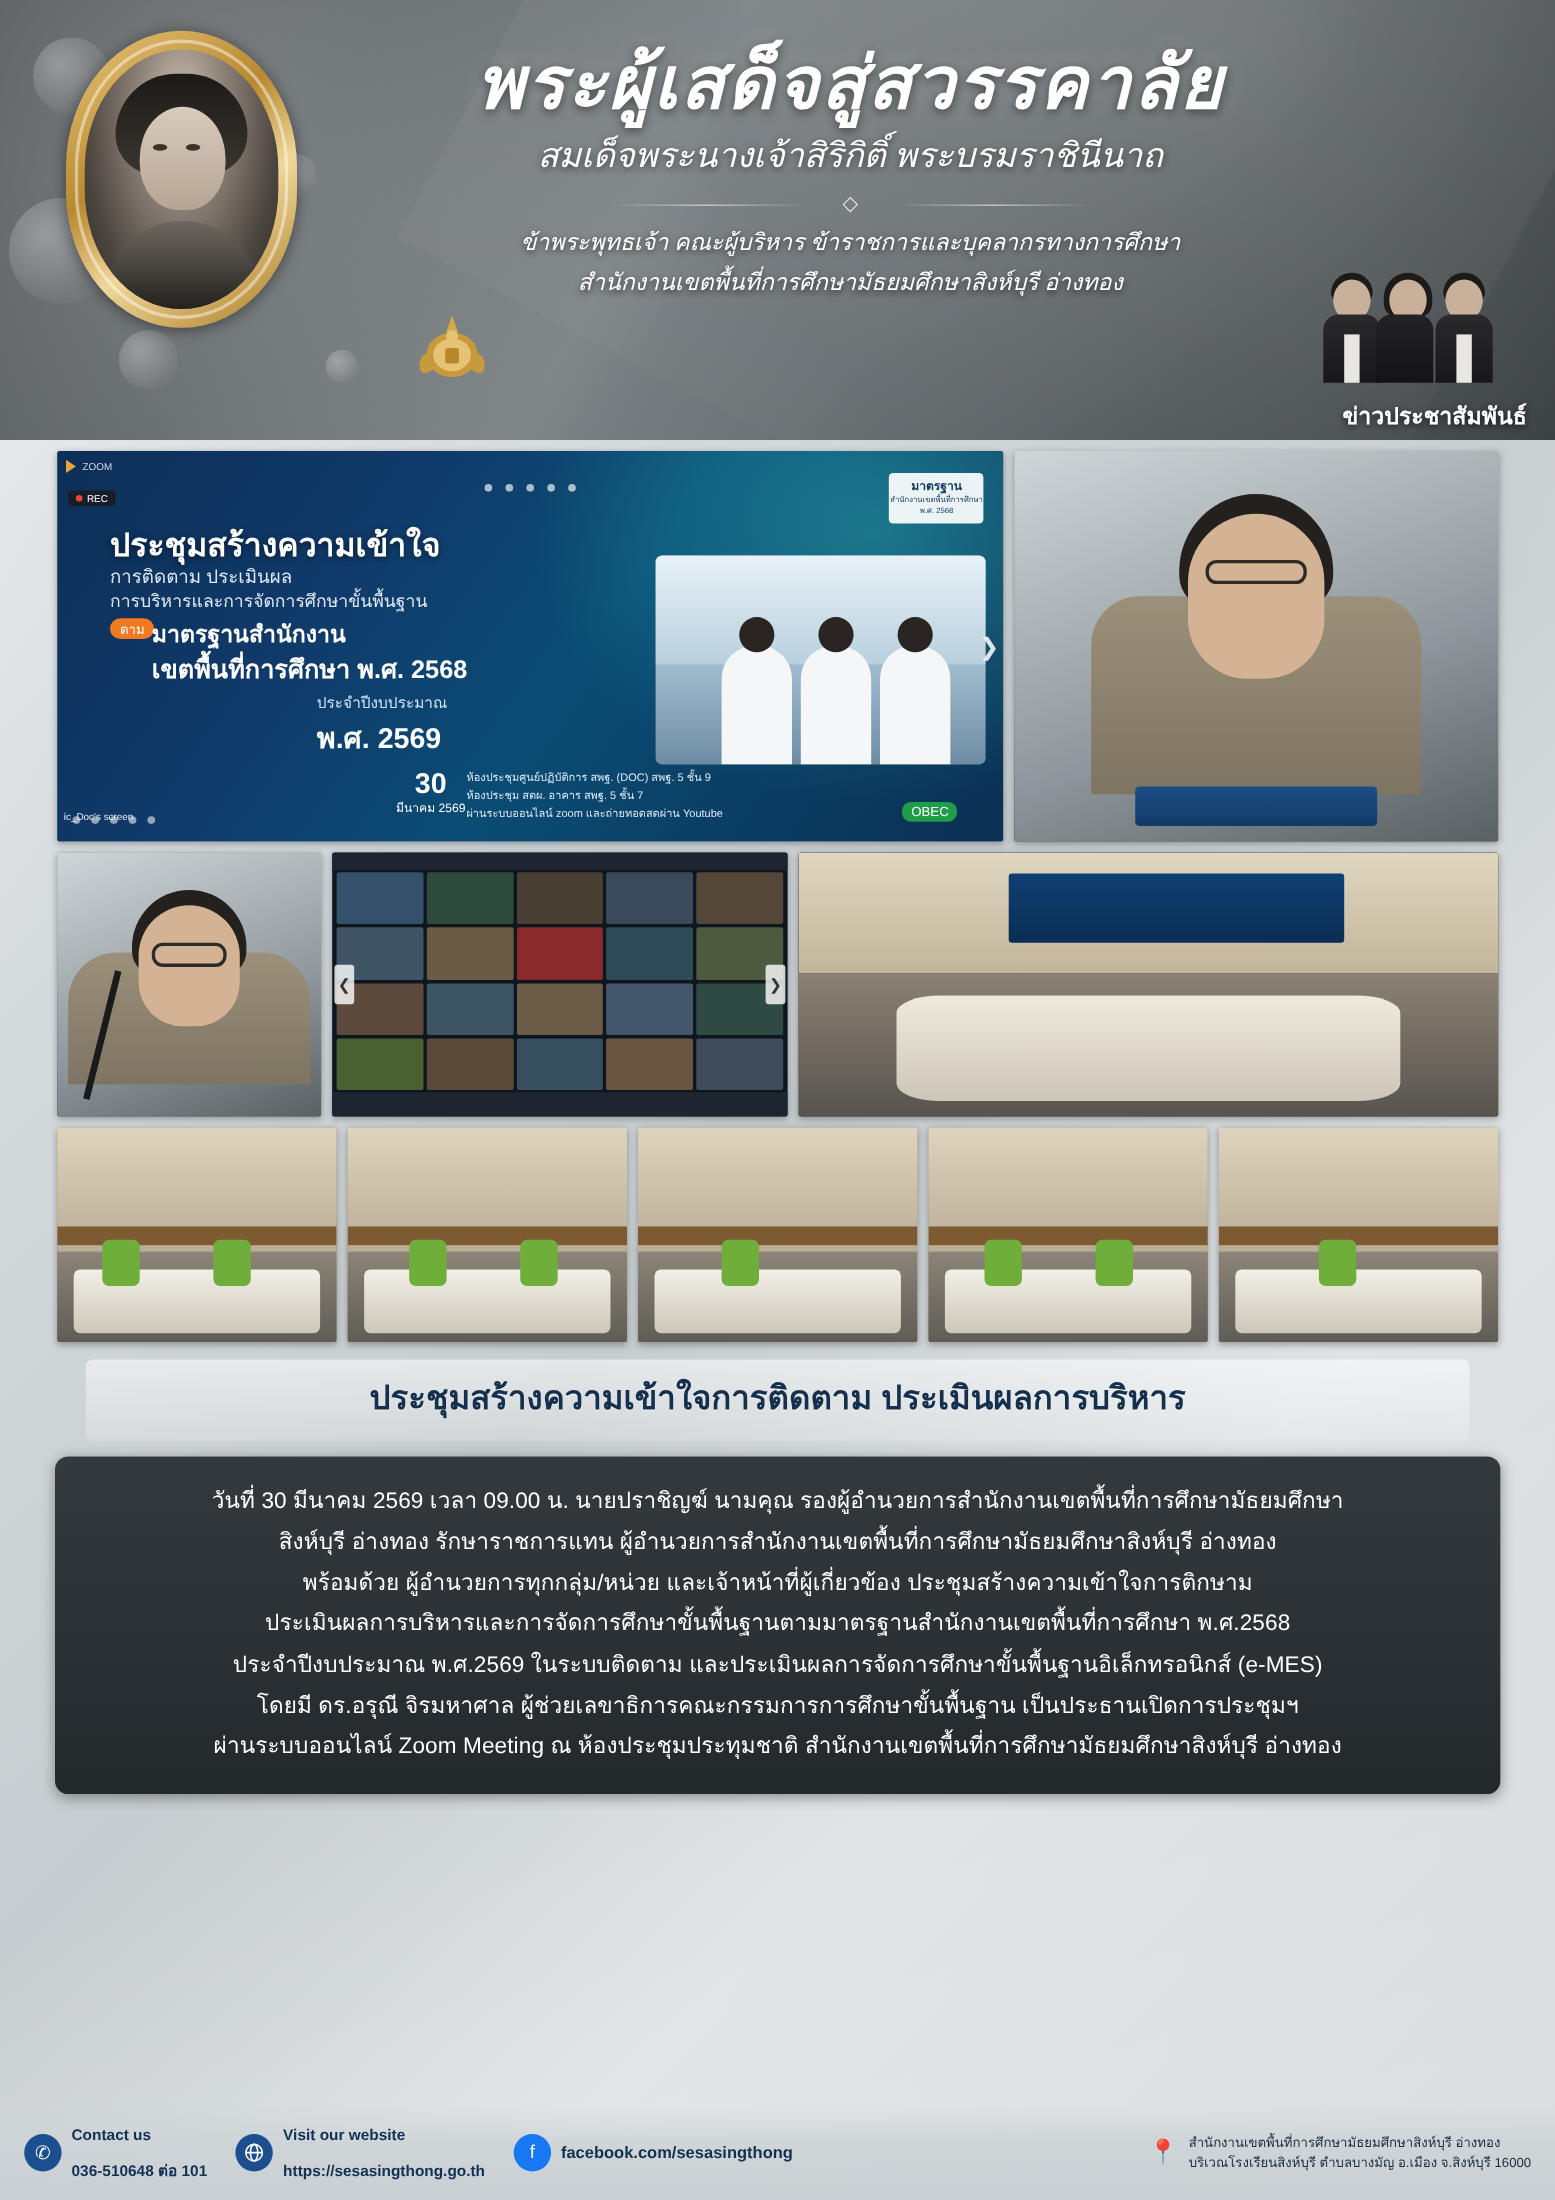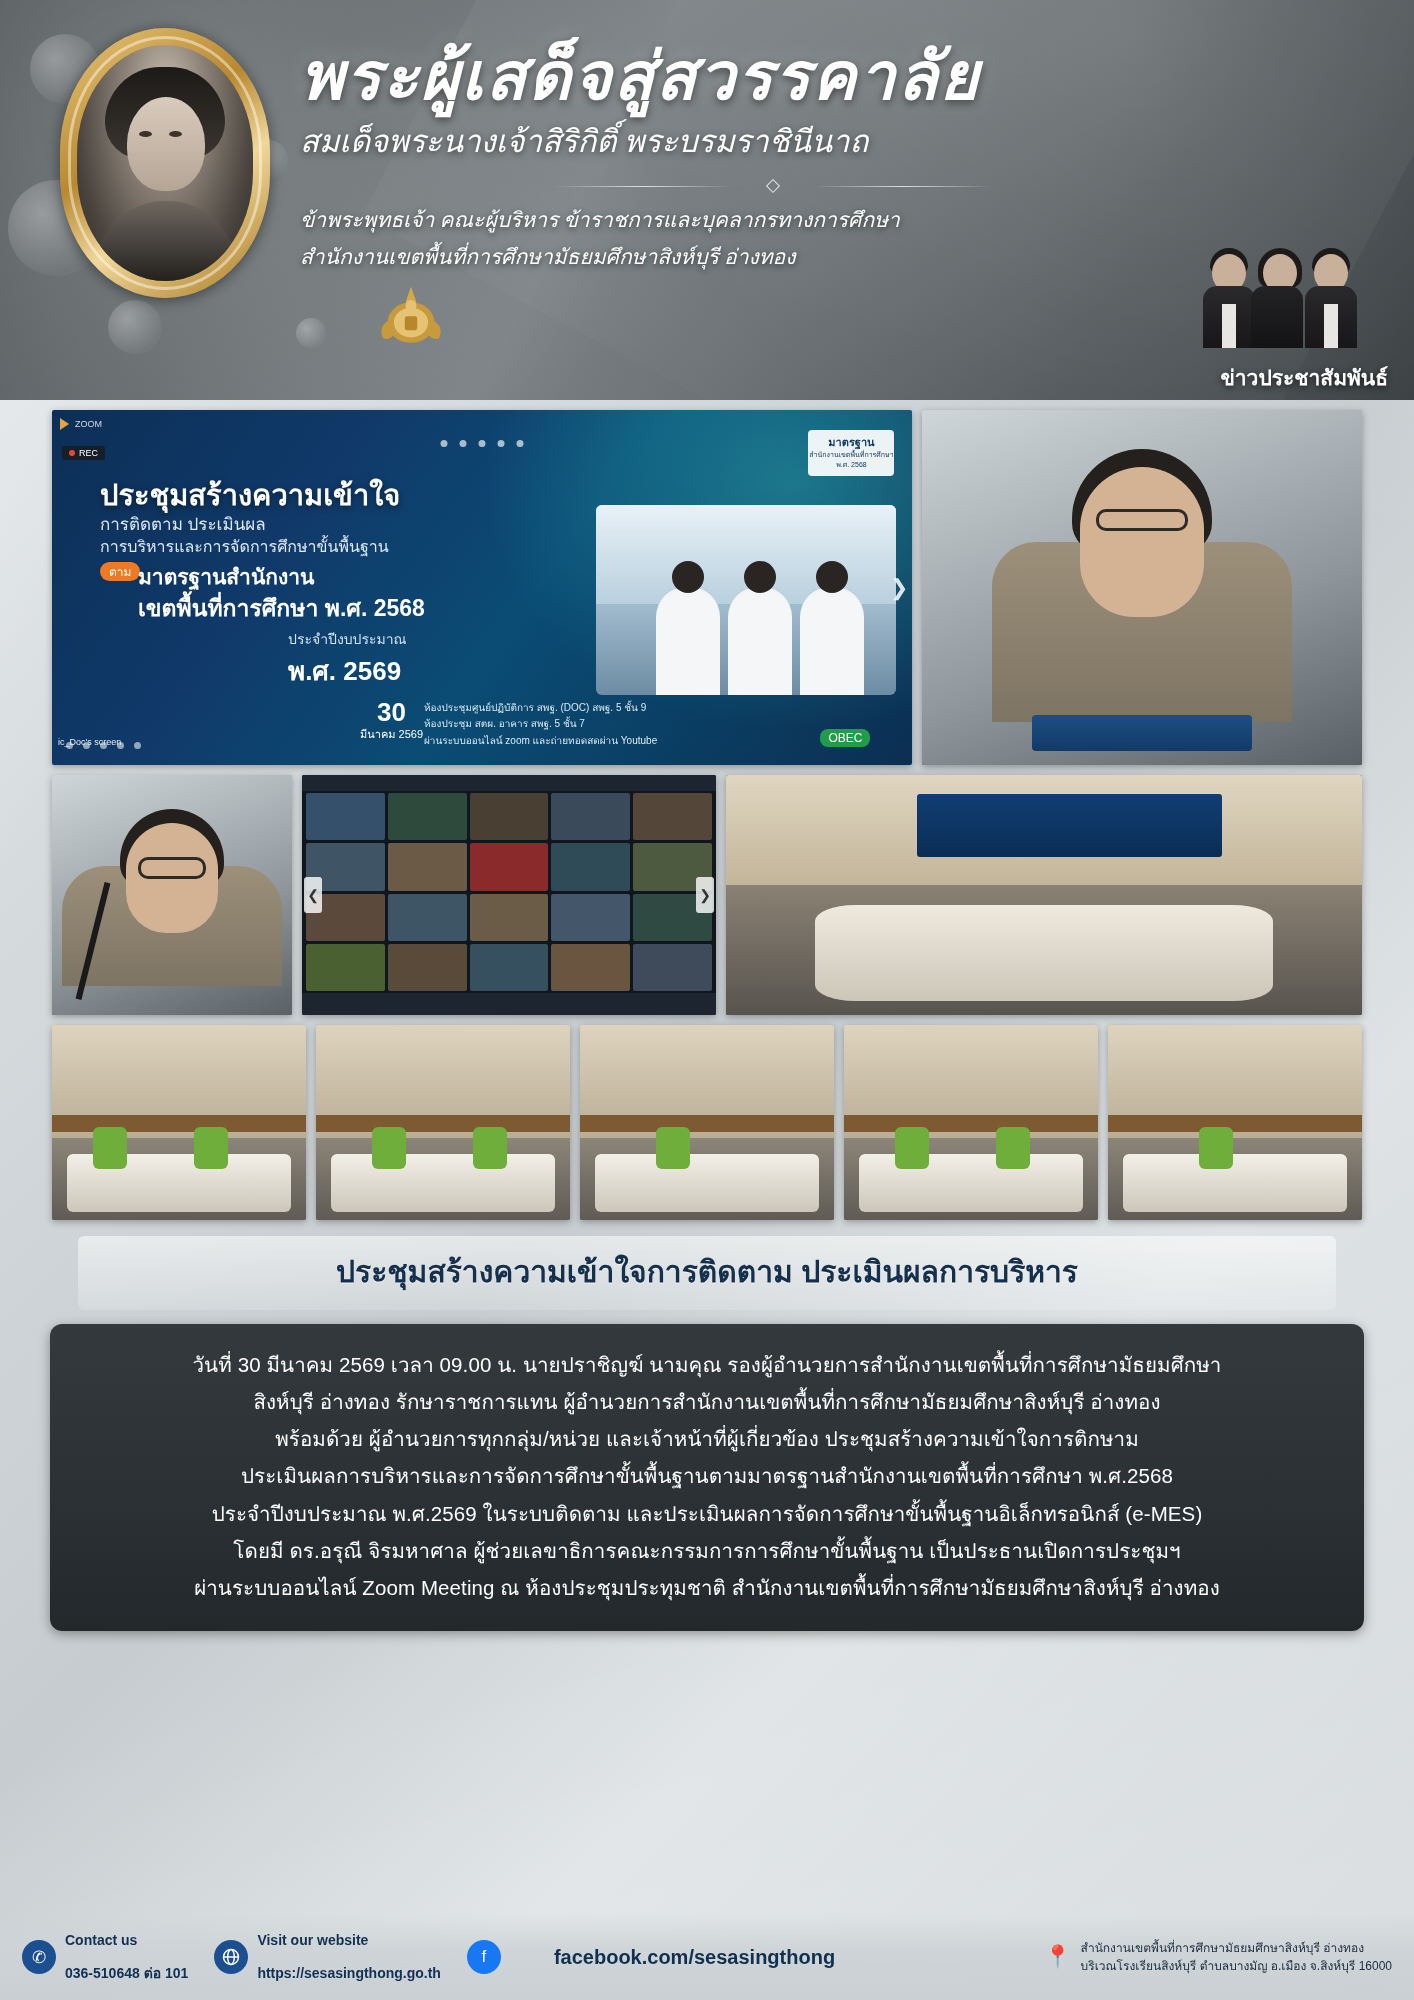--- a/index.html
+++ b/index.html
@@ -105,20 +105,21 @@
   .emblem {
     position: absolute;
     left: 372px; top: 282px;
     width: 78px; height: 78px;
     z-index: 4;
   }
 
   .hdr-text {
     position: absolute;
     left: 300px; right: 168px; top: 36px;
+    text-align: center;
     z-index: 4;
   }
   .hdr-title {
     font-family: "Liberation Serif", serif;
     font-size: 66px;
     font-weight: bold;
     font-style: italic;
     color: #ffffff;
     letter-spacing: 2px;
     text-shadow: 0 3px 10px rgba(0,0,0,0.55), 0 0 22px rgba(255,255,255,0.25);
@@ -357,21 +358,21 @@
     background: #1b4f8f; color: #fff;
     display: flex; align-items: center; justify-content: center;
     font-size: 17px; flex: none;
   }
   .fcircle.fb { background: #1877f2; }
   .ftext { font-size: 14px; color: #123054; line-height: 1.35; font-weight: bold; }
   .ftext .t1 { font-weight: bold; }
   .ftext .t2 { font-weight: bold; margin-top: 14px; }
   .faddr { font-size: 12px; color: #1b2c3f; line-height: 1.5; }
   .pin { color: #e23b30; font-size: 22px; }
-  .fb-line { font-size: 20px; font-weight: bold; color: #10304f; margin-left: 44px; }
+  .fb-line { font-size: 15px; font-weight: bold; color: #10304f; }
 </style>
 </head>
 <body>
 
 <div class="poster">
 
   <div class="header">
     <div class="hdr-diagonal"></div>
     <div class="bokeh" style="left:30px; top:34px; width:70px; height:70px;"></div>
     <div class="bokeh" style="left:108px; top:300px; width:54px; height:54px;"></div>

